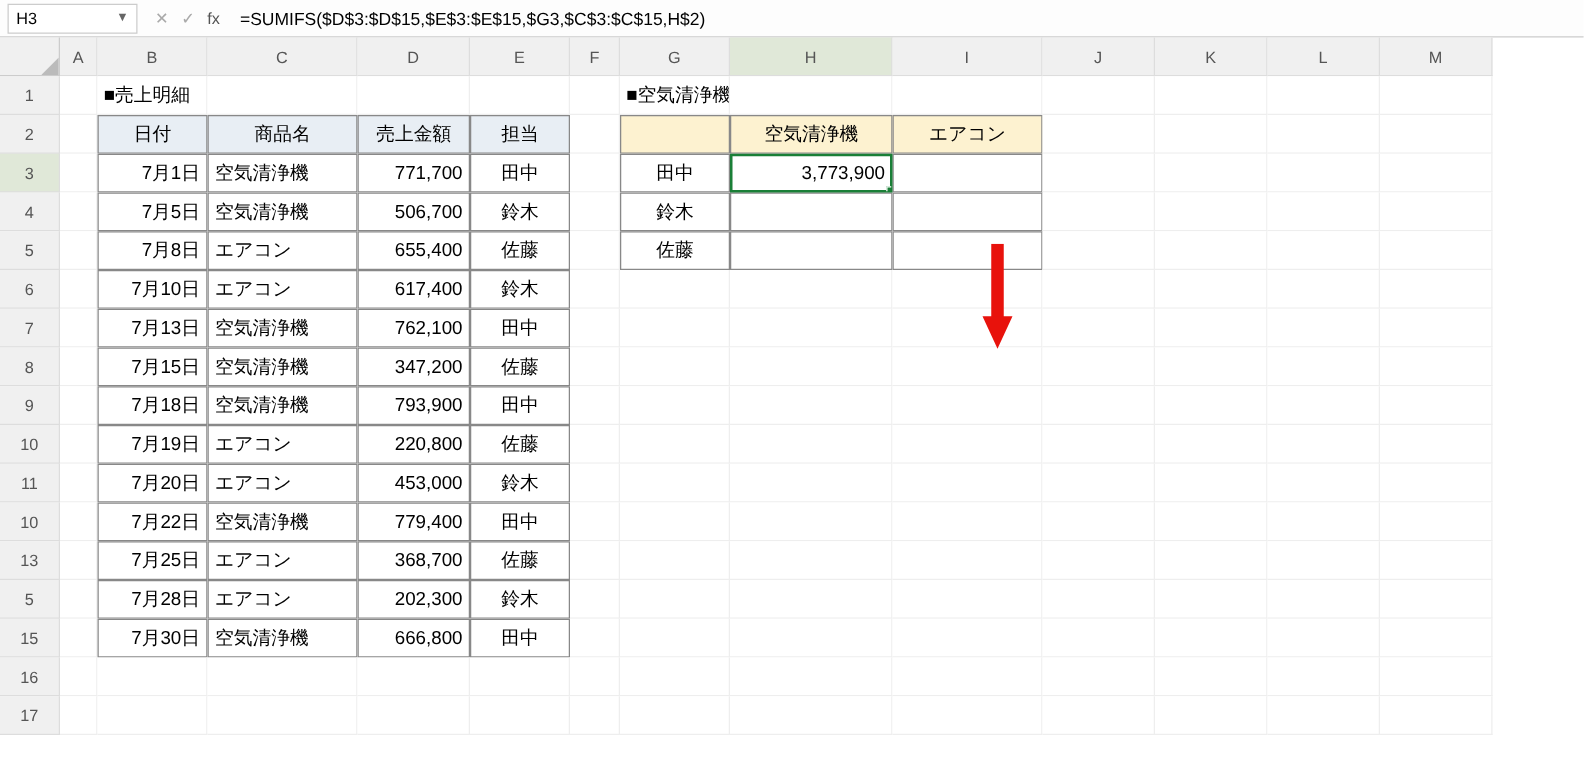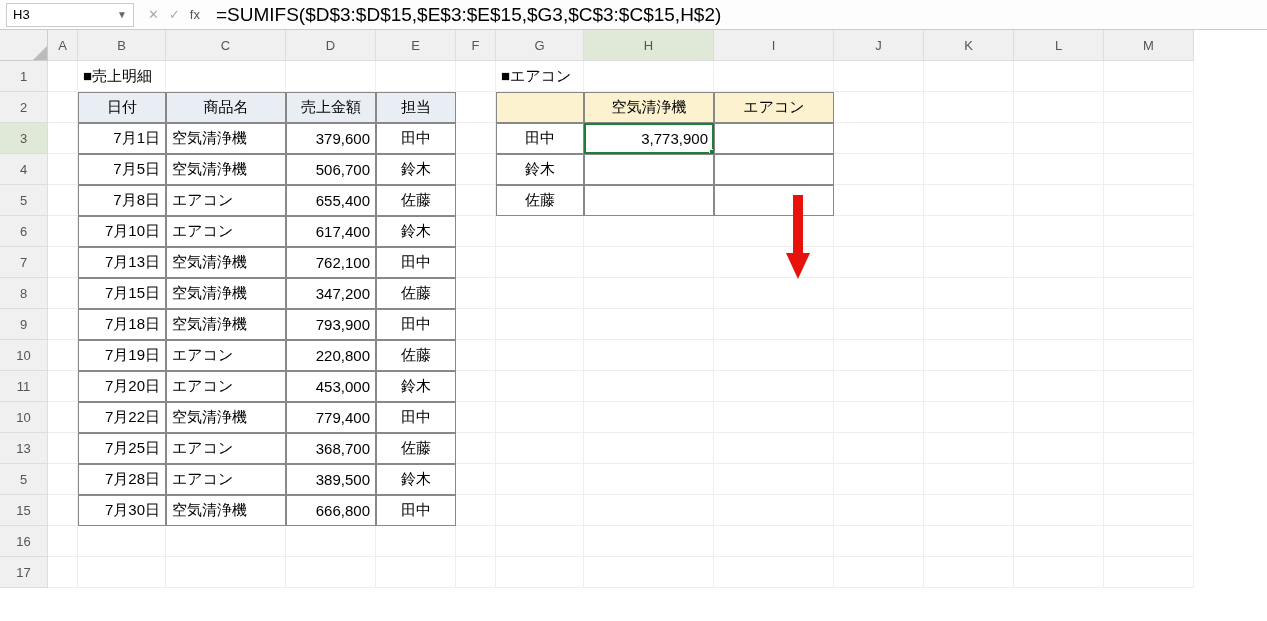--- a/index.html
+++ b/index.html
@@ -12,21 +12,21 @@
     user-select: none;
   }
   .formula-bar {
     display: flex;
     align-items: center;
     height: 30px;
     border-bottom: 1px solid #ccc;
     background: #fdfdfd;
   }
   .name-box {
-    width: 128px;
+    width: 104px;
     height: 24px;
     border: 1px solid #ccc;
     margin: 0 6px;
     display: flex;
     align-items: center;
     justify-content: space-between;
     padding: 0 6px;
     background: #fff;
     font-size: 13px;
   }
@@ -36,21 +36,21 @@
     align-items: center;
     gap: 10px;
     padding: 0 8px;
     color: #aaa;
     font-size: 13px;
   }
   .fb-icons .fx { color: #555; }
   .formula-input {
     flex: 1;
     padding: 0 8px;
-    font-size: 19px;
+    font-size: 14px;
     color: #000;
   }
   .sheet {
     display: grid;
     grid-template-columns: 48px 30px 88px 120px 90px 80px 40px 88px 130px 120px 90px 90px 90px 90px;
     grid-auto-rows: 31px;
   }
   .corner {
     background: #f0f0f0;
     border-right: 1px solid #ccc;
@@ -150,21 +150,21 @@
       <div class="col-header">K</div>
       <div class="col-header">L</div>
       <div class="col-header">M</div>
       <div class="row-header">1</div>
       <div class="cell"></div>
       <div class="cell">■売上明細</div>
       <div class="cell"></div>
       <div class="cell"></div>
       <div class="cell"></div>
       <div class="cell"></div>
-      <div class="cell">■エアコン</div>
+      <div class="cell">■空気清浄機</div>
       <div class="cell"></div>
       <div class="cell"></div>
       <div class="cell"></div>
       <div class="cell"></div>
       <div class="cell"></div>
       <div class="cell"></div>
       <div class="row-header">2</div>
       <div class="cell"></div>
       <div class="cell hdr-blue tbl-border">日付</div>
       <div class="cell hdr-blue tbl-border">商品名</div>
@@ -175,21 +175,21 @@
       <div class="cell hdr-tan tbl-border">空気清浄機</div>
       <div class="cell hdr-tan tbl-border">エアコン</div>
       <div class="cell"></div>
       <div class="cell"></div>
       <div class="cell"></div>
       <div class="cell"></div>
       <div class="row-header sel">3</div>
       <div class="cell"></div>
       <div class="cell r tbl-border">7月1日</div>
       <div class="cell tbl-border">空気清浄機</div>
-      <div class="cell r tbl-border">379,600</div>
+      <div class="cell r tbl-border">771,700</div>
       <div class="cell c tbl-border">田中</div>
       <div class="cell"></div>
       <div class="cell c tbl-border">田中</div>
       <div class="cell r tbl-border active-cell">3,773,900<div class="fill-handle"></div></div>
       <div class="cell tbl-border"></div>
       <div class="cell"></div>
       <div class="cell"></div>
       <div class="cell"></div>
       <div class="cell"></div>
       <div class="row-header">4</div>
@@ -329,21 +329,21 @@
       <div class="cell"></div>
       <div class="cell"></div>
       <div class="cell"></div>
       <div class="cell"></div>
       <div class="cell"></div>
       <div class="cell"></div>
       <div class="row-header">5</div>
       <div class="cell"></div>
       <div class="cell r tbl-border">7月28日</div>
       <div class="cell tbl-border">エアコン</div>
-      <div class="cell r tbl-border">389,500</div>
+      <div class="cell r tbl-border">202,300</div>
       <div class="cell c tbl-border">鈴木</div>
       <div class="cell"></div>
       <div class="cell"></div>
       <div class="cell"></div>
       <div class="cell"></div>
       <div class="cell"></div>
       <div class="cell"></div>
       <div class="cell"></div>
       <div class="cell"></div>
       <div class="row-header">15</div>

